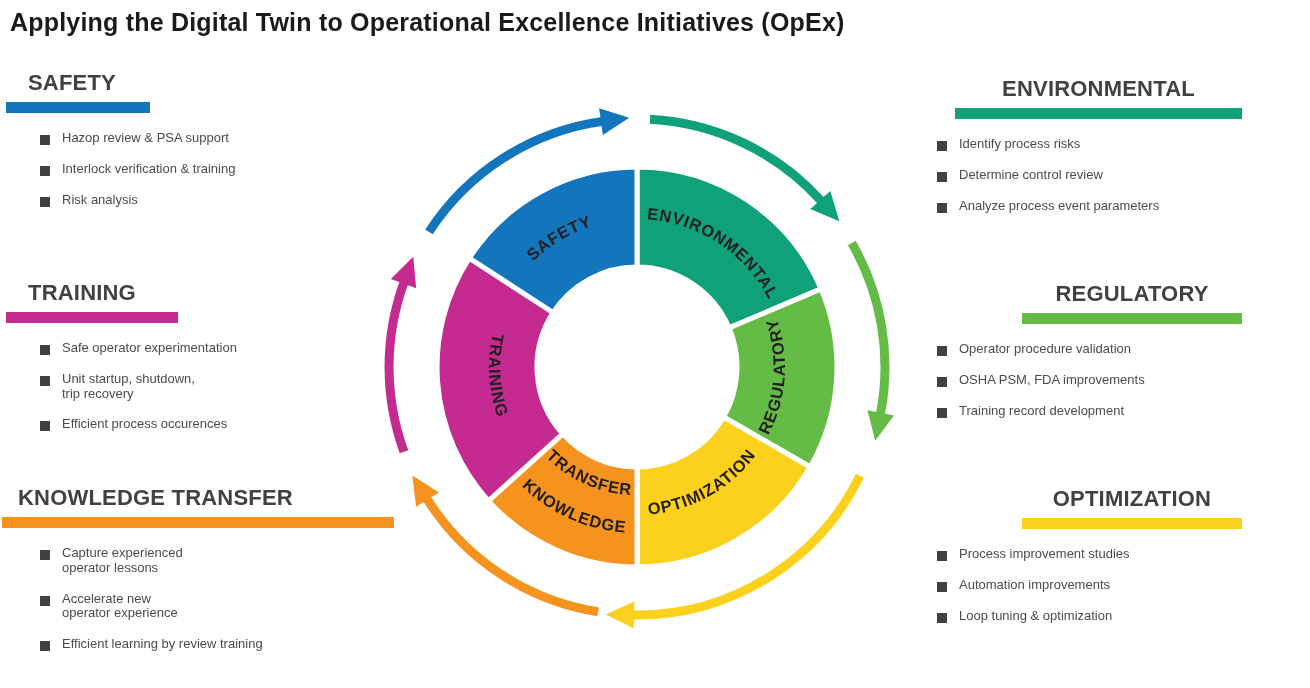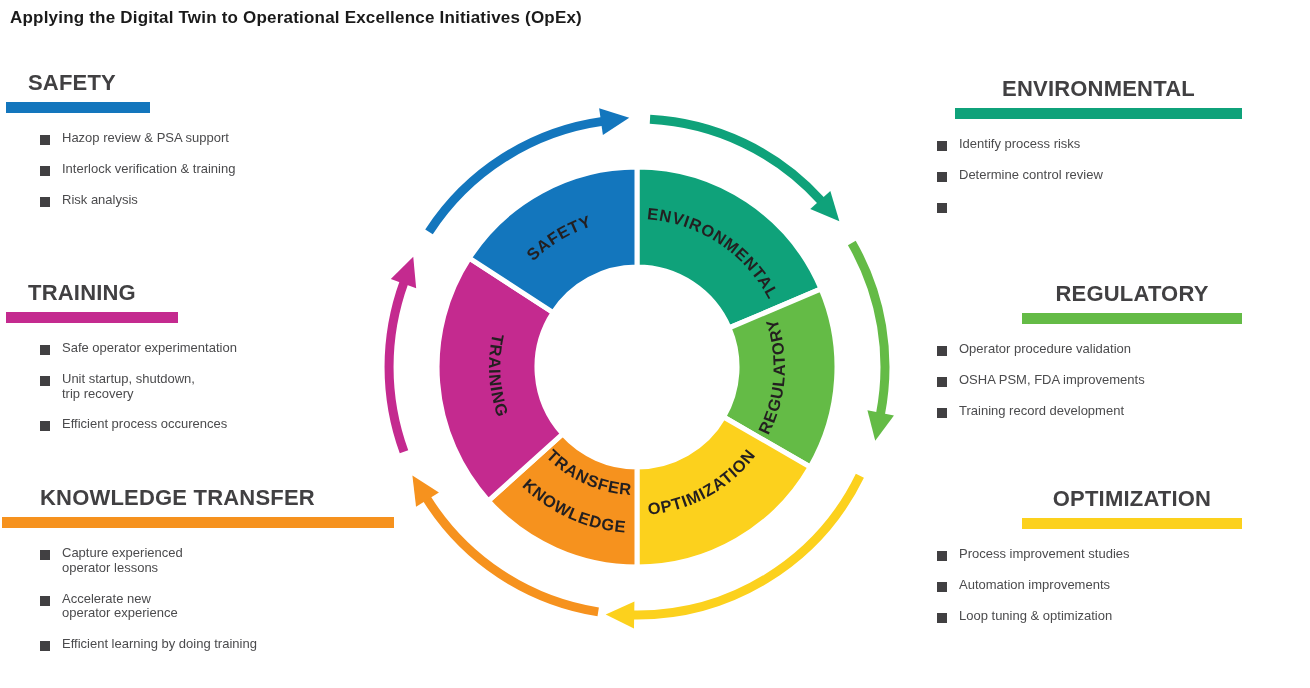--- a/index.html
+++ b/index.html
@@ -3,21 +3,21 @@
 <meta charset="utf-8">
 <style>
   html,body{margin:0;padding:0;}
   body{
     width:1310px;height:688px;position:relative;background:#ffffff;
     font-family:"Liberation Sans","DejaVu Sans",sans-serif;
     overflow:hidden;
   }
   .page-title{
     position:absolute;left:10px;top:8px;
-    font-size:17px;font-weight:bold;color:#1a1a1a;letter-spacing:0.2px;
+    font-size:25px;font-weight:bold;color:#1a1a1a;letter-spacing:0.2px;
   }
   .section{position:absolute;}
   .section h2{
     margin:0;font-size:22px;font-weight:bold;color:#414042;letter-spacing:0.2px;line-height:1;
   }
   .section .bar{height:11px;margin-top:8px;}
   .section ul{
     list-style:none;margin:18px 0 0 0;padding:0;
   }
   .section li{
@@ -26,21 +26,21 @@
     font-size:13px;line-height:1.14;color:#4b4b4d;
   }
   .sq{flex:0 0 auto;width:10px;height:10px;background:#414042;margin-top:4px;}
   .it{white-space:pre-line;}
 
   
   .sec-safety{left:6px;top:72px;width:400px;}
   .sec-training{left:6px;top:282px;width:400px;}
   .sec-kt{left:2px;top:487px;width:420px;}
   .sec-safety h2,.sec-training h2{margin-left:22px;}
-  .sec-kt h2{margin-left:38px;}
+  .sec-kt h2{margin-left:16px;}
   .sec-safety ul,.sec-training ul{margin-left:34px;}
   .sec-kt ul{margin-left:38px;}
   .bar-safety{width:144px;background:#1376bd;}
   .bar-training{width:172px;background:#c42a8f;}
   .bar-kt{width:392px;background:#f6921e;}
 
   
   .sec-env{left:955px;top:78px;width:287px;}
   .sec-reg{left:1022px;top:283px;width:220px;}
   .sec-opt{left:1022px;top:488px;width:220px;}
@@ -110,39 +110,40 @@
         <span class="it">Capture experienced
 operator lessons</span>
       </li>
     <li>
         <span class="sq"></span>
         <span class="it">Accelerate new
 operator experience</span>
       </li>
     <li>
         <span class="sq"></span>
-        <span class="it">Efficient learning by doing training</span>
+        <span class="it">Efficient learning by review training</span>
       </li>
   </ul>
 </div>
 
 <div class="section sec-env">
   <h2>ENVIRONMENTAL</h2>
   <div class="bar bar-env"></div>
   <ul>
     <li>
         <span class="sq"></span>
         <span class="it">Identify process risks</span>
       </li>
     <li>
         <span class="sq"></span>
         <span class="it">Determine control review</span>
       </li>
     <li>
         <span class="sq"></span>
+        <span class="it">Analyze process event parameters</span>
       </li>
   </ul>
 </div>
 
 <div class="section sec-reg">
   <h2>REGULATORY</h2>
   <div class="bar bar-reg"></div>
   <ul>
     <li>
         <span class="sq"></span>

